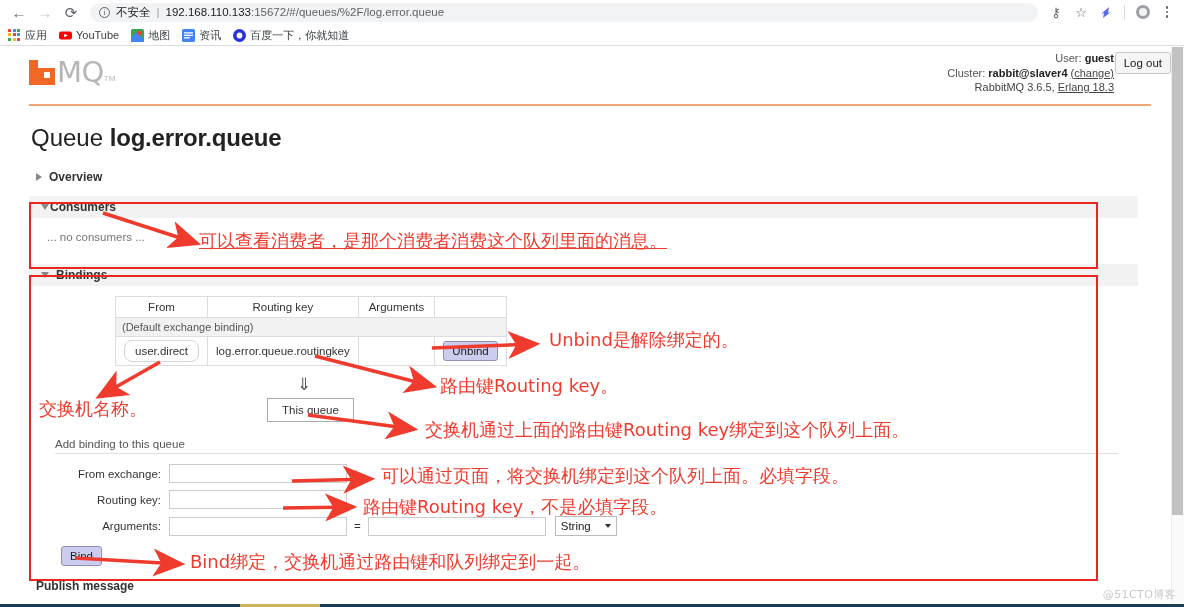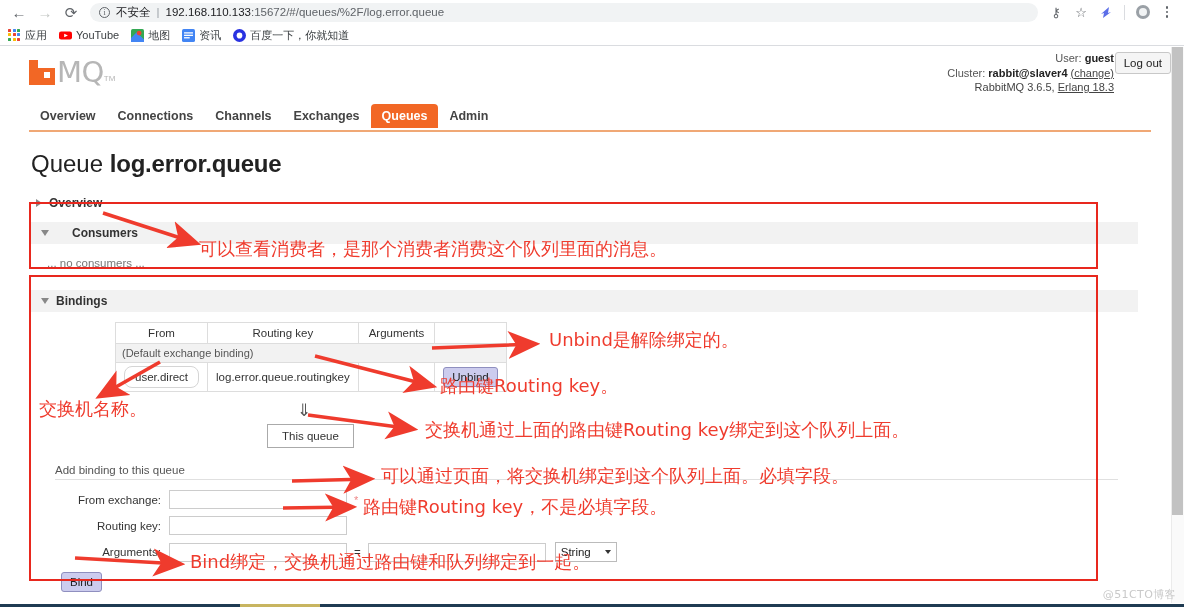--- a/index.html
+++ b/index.html
@@ -110,21 +110,21 @@
   }
   .tri { width:0;height:0; display:inline-block; }
   .tri.right { border-left:6px solid #888; border-top:4px solid transparent; border-bottom:4px solid transparent;}
   .tri.down  { border-top:6px solid #888; border-left:4px solid transparent; border-right:4px solid transparent;}
 
   #overview-row { margin:14px 0 0 26px; }
   #overview-row .sect-head{ padding-left:10px; }
 
   
   #consumers-block { position:relative; margin:8px 0 0 29px; width:1109px; }
-  #consumers-head { background:#f2f2f2; height:22px; display:flex; align-items:center; padding-left:12px; gap:23px; font-size:12px; font-weight:bold; color:#333;}
+  #consumers-head { background:#f2f2f2; height:22px; display:flex; align-items:center; padding-left:12px; gap:1px; font-size:12px; font-weight:bold; color:#333;}
   #consumers-body { height:38px; display:flex; align-items:center; padding-left:18px; font-size:11.5px; color:#777; background:#fff;}
 
   
   #bindings-block { position:relative; margin:8px 0 0 29px; width:1109px; background:#fff;}
   #bindings-head { background:#f2f2f2; height:22px; display:flex; align-items:center; padding-left:12px; gap:7px; font-size:12px; font-weight:bold; color:#333;}
 
   
   #bindings-table { margin:10px 0 0 86px; border-collapse:collapse; font-size:11.5px; }
   #bindings-table th {
     font-weight:normal; color:#333; background:#ffffff;
@@ -299,23 +299,20 @@
           <a href="#">(change)</a>
         </div>
         <div>
           <span>RabbitMQ 3.6.5,</span>
           <a href="#">Erlang 18.3</a>
         </div>
       </div>
       <div id="logout-btn">Log out</div>
     </div>
 
-    <div id="tabs">
-      <span class="tab">Overview</span><span class="tab">Connections</span><span class="tab">Channels</span><span class="tab">Exchanges</span><span class="tab active">Queues</span><span class="tab">Admin</span>
-    </div>
     <div id="tabs-rule"></div>
 
     <div id="queue-title">
       <span>Queue</span>
       <span class="qname">log.error.queue</span>
     </div>
 
     <div id="overview-row">
       <div class="sect-head">
         <span class="tri right"></span>
@@ -430,21 +427,21 @@
 
     <line x1="308" y1="415" x2="413" y2="429" stroke="#ef3b2d" stroke-width="3.6" marker-end="url(#ah)"></line>
 
     <line x1="292" y1="481" x2="370" y2="479" stroke="#ef3b2d" stroke-width="3.6" marker-end="url(#ah)"></line>
 
     <line x1="283" y1="508" x2="352" y2="507" stroke="#ef3b2d" stroke-width="3.6" marker-end="url(#ah)"></line>
 
     <line x1="75" y1="558" x2="180" y2="564" stroke="#ef3b2d" stroke-width="3.6" marker-end="url(#ah)"></line>
   </svg>
 
-  <div class="note" style="left:199px; top:240px;">可以查看消费者，是那个消费者消费这个队列里面的消息。</div>
+  <div class="note" style="left:199px; top:232px;text-decoration:underline;">可以查看消费者，是那个消费者消费这个队列里面的消息。</div>
   <div class="note" style="left:549px; top:331px;">Unbind是解除绑定的。</div>
   <div class="note" style="left:440px; top:377px;">路由键Routing key。</div>
   <div class="note" style="left:39px; top:400px;">交换机名称。</div>
   <div class="note" style="left:425px; top:421px;">交换机通过上面的路由键Routing key绑定到这个队列上面。</div>
   <div class="note" style="left:381px; top:467px;">可以通过页面，将交换机绑定到这个队列上面。必填字段。</div>
   <div class="note" style="left:363px; top:498px;">路由键Routing key，不是必填字段。</div>
   <div class="note" style="left:190px; top:553px;">Bind绑定，交换机通过路由键和队列绑定到一起。</div>
 
   <div id="watermark">@51CTO博客</div>
 </div>

